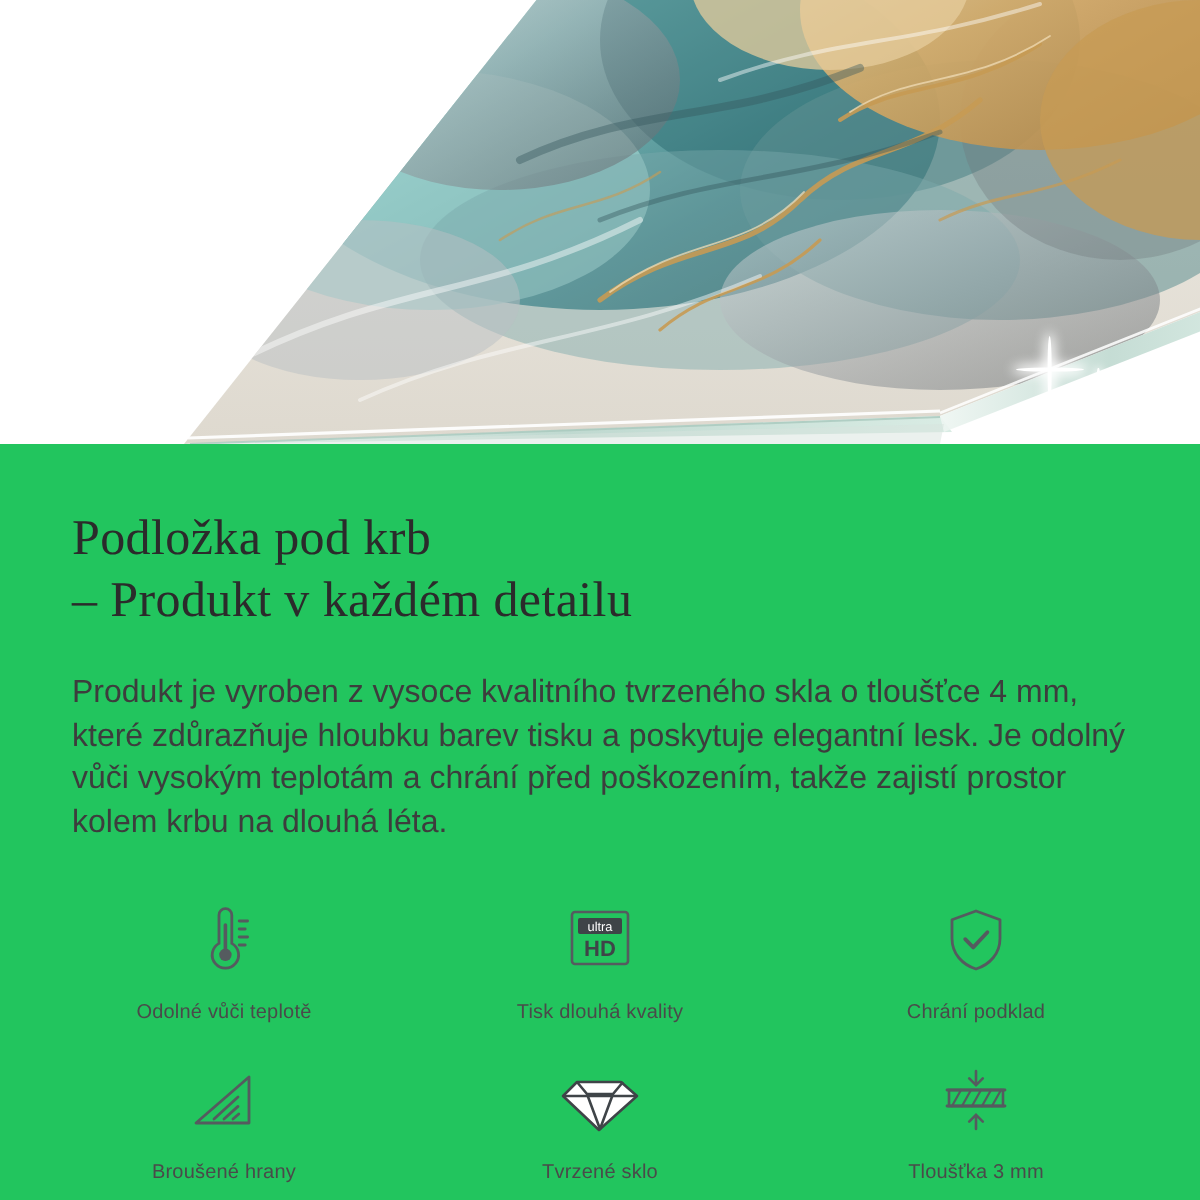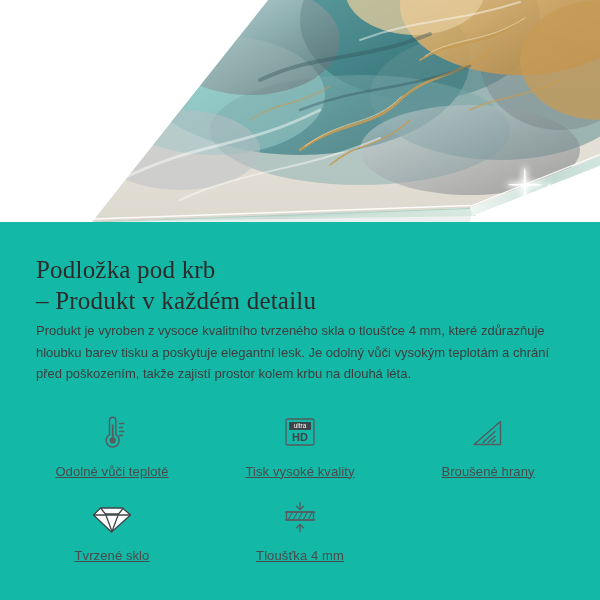--- a/index.html
+++ b/index.html
@@ -5,21 +5,21 @@
   * { box-sizing: border-box; margin: 0; padding: 0; }
   html, body {
     width: 600px; height: 600px;
     background: #ffffff;
     font-family: "Liberation Sans", sans-serif;
     overflow: hidden;
   }
   .page {
     position: relative;
     width: 600px; height: 600px;
-    background: #14b8a6;
+    background: #22c55e;
   }
 
   
   .hero {
     position: relative;
     width: 600px;
     height: 222px;
     overflow: hidden;
     background: #ffffff;
   }
@@ -77,22 +77,22 @@
     font-family: "Liberation Serif", serif;
     font-size: 25px;
     line-height: 31px;
     color: #2b2b2b;
     font-weight: 400;
     letter-spacing: .2px;
     margin-top: 16px;
   }
   .headline .l2 { display: block; }
   .body-copy {
-    margin-top: 4px;
-    font-size: 13px;
+    margin-top: 20px;
+    font-size: 16px;
     line-height: 21.5px;
     color: #3d3d3d;
     max-width: 540px;
   }
 
   
   .features {
     margin-top: 26px;
     display: grid;
     grid-template-columns: repeat(3, 1fr);
@@ -106,25 +106,24 @@
     justify-content: flex-start;
   }
   .feature-icon {
     height: 44px;
     display: flex;
     align-items: center;
     justify-content: flex-start;
   }
   .feature-label {
     margin-top: 9px;
-    font-size: 13px;
+    font-size: 10px;
     color: #4a4a4a;
     text-align: center;
     letter-spacing: .1px;
-    text-decoration: underline;
   }
   svg { display: block; }
 </style>
 </head>
 <body>
 
 <div class="page">
 
   <div class="hero">
     <svg class="hero-canvas" viewBox="0 0 600 222" preserveAspectRatio="none">
@@ -244,23 +243,32 @@
 
     <div class="feature">
       <div class="feature-icon">
         <svg width="44" height="42" viewBox="0 0 44 42">
           <rect x="8" y="7" width="28" height="26" rx="1.5" fill="none" stroke="#555b5f" stroke-width="1.3"></rect>
           <rect x="11" y="10" width="22" height="8" rx="1" fill="#3f4448"></rect>
           <text x="22" y="16.4" text-anchor="middle" font-family="Liberation Sans, sans-serif" font-size="6.4" fill="#ffffff">ultra</text>
           <text x="22" y="29" text-anchor="middle" font-family="Liberation Sans, sans-serif" font-size="11" font-weight="bold" fill="#3f4448">HD</text>
         </svg>
       </div>
-      <div class="feature-label">Tisk vysoké kvality</div>
-    </div>
-
+      <div class="feature-label">Tisk dlouhá kvality</div>
+    </div>
+
+    <div class="feature">
+      <div class="feature-icon">
+        <svg width="42" height="42" viewBox="0 0 42 42" fill="none" stroke="#555b5f" stroke-width="1.4" stroke-linejoin="round">
+          <path d="M21 6.5l12 4.4v9.3c0 7.6-5.1 13.1-12 15.3-6.9-2.2-12-7.7-12-15.3v-9.3z"></path>
+          <path d="M15.6 20.6l4 4.1 7.1-7.6" stroke-width="1.9" stroke-linecap="round"></path>
+        </svg>
+      </div>
+      <div class="feature-label">Chrání podklad</div>
+    </div>
 
     <div class="feature">
       <div class="feature-icon">
         <svg width="42" height="40" viewBox="0 0 42 40" fill="none" stroke="#555b5f" stroke-width="1.4" stroke-linecap="round" stroke-linejoin="round">
           <path d="M7 31.5L33.5 8.5 33.5 31.5 Z"></path>
           <path d="M16 29.5L28 18.5"></path>
           <path d="M21 29.5L28 23.2"></path>
           <path d="M25.5 29.5L28.4 27"></path>
         </svg>
       </div>
@@ -282,17 +290,17 @@
     <div class="feature">
       <div class="feature-icon">
         <svg width="42" height="40" viewBox="0 0 42 40" fill="none" stroke="#555b5f" stroke-width="1.3" stroke-linecap="round">
           <path d="M21 5.5v6.5M17.6 9.2l3.4 3.4 3.4-3.4"></path>
           <rect x="7.5" y="15" width="27" height="8" fill="none"></rect>
           <path d="M9 23l4.5-8M14 23l4.5-8M19 23l4.5-8M24 23l4.5-8M29 23l4.5-8" stroke-width="1.1"></path>
           <path d="M6.5 15h29M6.5 23h29" stroke-width="1.4"></path>
           <path d="M21 34.5v-6.5M17.6 30.8l3.4-3.4 3.4 3.4"></path>
         </svg>
       </div>
-      <div class="feature-label">Tloušťka 4 mm</div>
+      <div class="feature-label">Tloušťka 3 mm</div>
     </div>
 
   </div>
 </div>
 
 </body></html>

